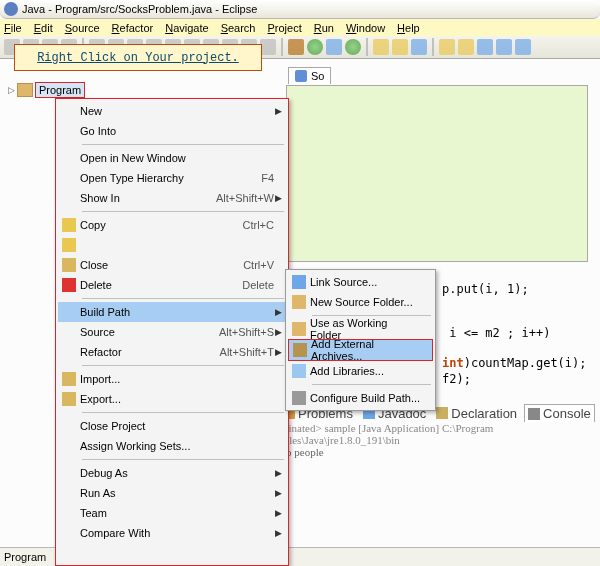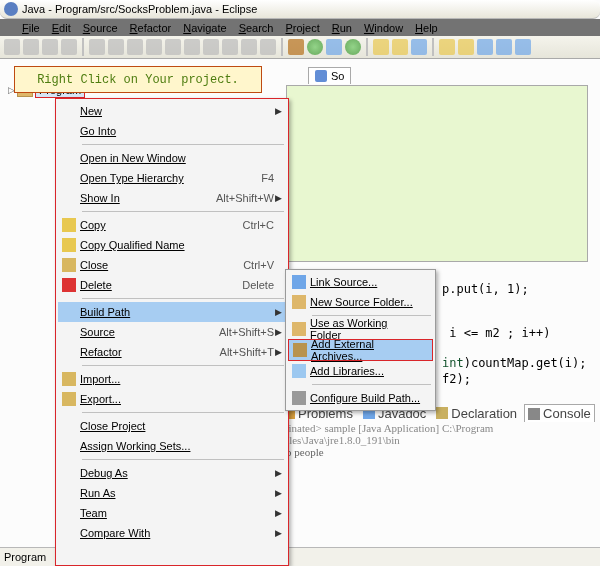--- a/index.html
+++ b/index.html
@@ -1,44 +1,44 @@
 <!DOCTYPE html>
 <html><head>
   <meta charset="utf-8">
   <style>
     html,body{margin:0;padding:0;font:11px "Segoe UI",Tahoma,sans-serif;background:#fcfcfc;color:#000;overflow:hidden;width:600px;height:566px;}
     .title-bar{height:18px;background:linear-gradient(#fff,#e8e6da);border-bottom:1px solid #b8b8b8;display:flex;align-items:center;padding-left:4px;font-size:11px;border-radius:7px;}
     .title-icon{width:14px;height:14px;background:#5a7fc2;border-radius:50%;margin-right:4px;display:inline-block;}
-    .menu-bar{height:17px;background:#737373;display:flex;gap:4px;padding-left:18px;font-size:11px;align-items:center;}
+    .menu-bar{height:17px;background:#fef9c3;display:flex;gap:4px;padding-left:0;font-size:11px;align-items:center;}
     .menu-bar span{padding:1px 4px;cursor:default;}
     .menu-bar span u{text-decoration:underline;}
     .toolbar{height:22px;background:linear-gradient(#f5f4ec,#e6e5da);border-bottom:1px solid #a9a9a9;display:flex;align-items:center;gap:3px;padding-left:4px;}
     .tbtn{width:16px;height:16px;border-radius:2px;opacity:.7;}
     .tbtn.run{background:radial-gradient(#6dc962,#2e8c24);border-radius:50%;}
     .tbtn.debug{background:#b56f1a;}
     .tbtn.gray{background:#bbb;}
     .tbtn.yel{background:#e8c850;}
     .tbtn.blue{background:#6fa6e8;}
     .sep{width:2px;height:18px;background:#c0c0c0;margin:0 2px;}
-    .annotation{position:absolute;left:14px;top:66px;width:246px;height:25px;border:1.5px solid #be4a12;background:#fff6cc;color:#4d7c0f;font:12px "Courier New";display:flex;align-items:center;justify-content:center;z-index:2;}
+    .annotation{position:absolute;left:14px;top:44px;width:246px;height:25px;border:1.5px solid #be4a12;background:#fff6cc;color:#0c4a6e;font:12px "Courier New";display:flex;align-items:center;justify-content:center;z-index:2;text-decoration:underline;}
     .tree{position:absolute;left:8px;top:82px;display:flex;align-items:center;gap:2px;font-size:11px;}
     .tree .expander{font-size:9px;color:#666;}
     .tree .icon{width:14px;height:12px;background:#deb76a;border:1px solid #b8934f;}
     .tree .sel{border:1.5px solid #d9252a;padding:1px 3px;background:#d6e5f5;}
-    .editor-tab{position:absolute;left:288px;top:67px;display:flex;align-items:center;padding:2px 6px;border:1px solid #a9a9a9;border-bottom:none;background:#fff;font-size:11px;gap:4px;margin-left:20px;}
+    .editor-tab{position:absolute;left:288px;top:67px;display:flex;align-items:center;padding:2px 6px;border:1px solid #a9a9a9;border-bottom:none;background:#fff;font-size:11px;gap:4px;}
     .editor-tab .j{width:12px;height:12px;background:#628ed6;border-radius:2px;}
     .editor-body{position:absolute;left:286px;top:85px;width:300px;height:175px;background:#e8f7d0;border:1px solid #a9a9a9;}
     .code{position:absolute;left:290px;top:266px;font:12px Consolas,monospace;color:#000;width:310px;}
-    .code .kw{color:#14532d;font-weight:normal;}
+    .code .kw{color:#c2410c;font-weight:bold;}
     .code .line{white-space:pre;}
     .ctx-menu{position:absolute;background:#f4f4f4;border:1px solid #9a9a9a;box-shadow:2px 2px 4px rgba(0,0,0,.3);font-size:11px;padding:2px;z-index:5;}
     .ctx-menu .item{display:flex;align-items:center;height:20px;padding-right:12px;position:relative;}
     .ctx-menu .item .ic{width:22px;display:flex;justify-content:center;}
     .ctx-menu .item .ic .box{width:14px;height:14px;}
-    .ctx-menu .item .label{flex:1;text-decoration:underline;}
+    .ctx-menu .item .label{flex:1;}
     .ctx-menu .item .accel{color:#555;font-size:11px;margin-left:18px;}
     .ctx-menu .item .arrow{position:absolute;right:4px;font-size:9px;color:#333;}
     .ctx-menu .sep-h{height:1px;background:#c0c0c0;margin:3px 2px 3px 24px;}
     .ctx-menu .highlight{background:#a7cdf2 !important;}
     .ctx-menu.main{left:55px;top:98px;width:228px;border:1.5px solid #d9252a;}
     .ctx-menu.sub{left:285px;top:269px;width:145px;}
     .sub .highlight{border:1.5px solid #d9252a;}
     .console-tabs{position:absolute;left:280px;top:404px;display:flex;gap:4px;font-size:13px;align-items:center;}
     .console-tabs .ctab{display:flex;align-items:center;gap:3px;padding:1px 3px;color:#444;}
     .console-tabs .ctab.active{border:1px solid #a9a9a9;border-bottom:none;background:#fff;}
@@ -153,21 +153,20 @@
       <span class="ic">
         <span class="box" style="background:#e8c850"></span>
       </span>
       <span class="label">Copy</span>
       <span class="accel">Ctrl+C</span>
     </div>
     <div class="item">
       <span class="ic">
         <span class="box" style="background:#e8c850"></span>
       </span>
-      <span class="label">Copy Qualified Name</span>
     </div>
     <div class="item">
       <span class="ic">
         <span class="box" style="background:#d8b760"></span>
       </span>
       <span class="label">Close</span>
       <span class="accel">Ctrl+V</span>
     </div>
     <div class="item">
       <span class="ic">

